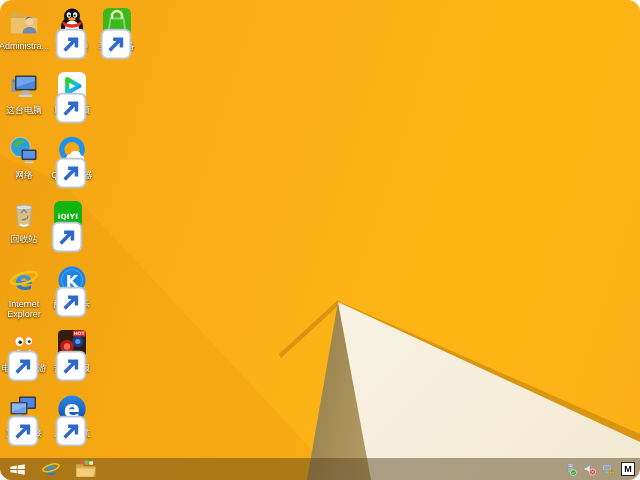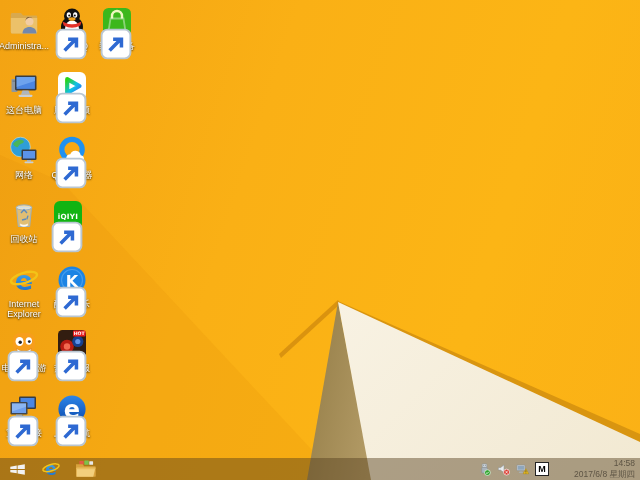--- a/index.html
+++ b/index.html
@@ -1,20 +1,21 @@
 <!DOCTYPE html>
 <html><head>
 <meta charset="utf-8">
 <style>
   html,body{margin:0;padding:0;}
   #screen{
     position:relative;width:640px;height:480px;overflow:hidden;
     font-family:"Liberation Sans","DejaVu Sans",sans-serif;
     background:linear-gradient(108deg,#f3a313 0%,#fab015 38%,#fcb515 72%,#fbb116 100%);
     user-select:none;
+    border-radius:12px;
   }
   
   .wp{position:absolute;pointer-events:none;}
   .wp-left{left:0;top:140px;width:340px;height:340px;
     clip-path:polygon(0px 15px,62px 42px,340px 340px,0px 340px);
     background:rgba(220,135,8,.15);}
   .wp-seam{left:279px;top:300px;width:61px;height:58px;
     clip-path:polygon(59px 0px,0px 54px,2px 58px,61px 4px);
     background:rgba(186,115,10,.5);}
   .wp-shadow{left:336px;top:300px;width:304px;height:144px;
@@ -387,20 +388,16 @@
               <rect x="1" y="2.2" width="8.6" height="6" rx=".7" fill="#c3cad1" stroke="#828c94" stroke-width=".5"></rect>
               <rect x="2" y="3.2" width="6.6" height="4" fill="#8fa6bb"></rect>
               <rect x="4.4" y="8.2" width="1.8" height="1.2" fill="#9aa4ac"></rect>
               <rect x="3" y="9.4" width="4.6" height="1" rx=".5" fill="#aab4bc"></rect>
               <path d="M10.7 6.2 L13.6 11.6 H7.8 Z" fill="#f2c21a" stroke="#a8860a" stroke-width=".5"></path>
               <rect x="10.3" y="7.9" width=".8" height="1.9" fill="#3a3a3a"></rect>
               <rect x="10.3" y="10.3" width=".8" height=".8" fill="#3a3a3a"></rect>
             </svg></span>
       </div>
       <div class="ime-box">M</div>
-      <div class="clock">
-        <div>14:58</div>
-        <div>2017/6/8 星期四</div>
-      </div>
     </div>
   </div>
 
 </div>
 
 </body></html>

